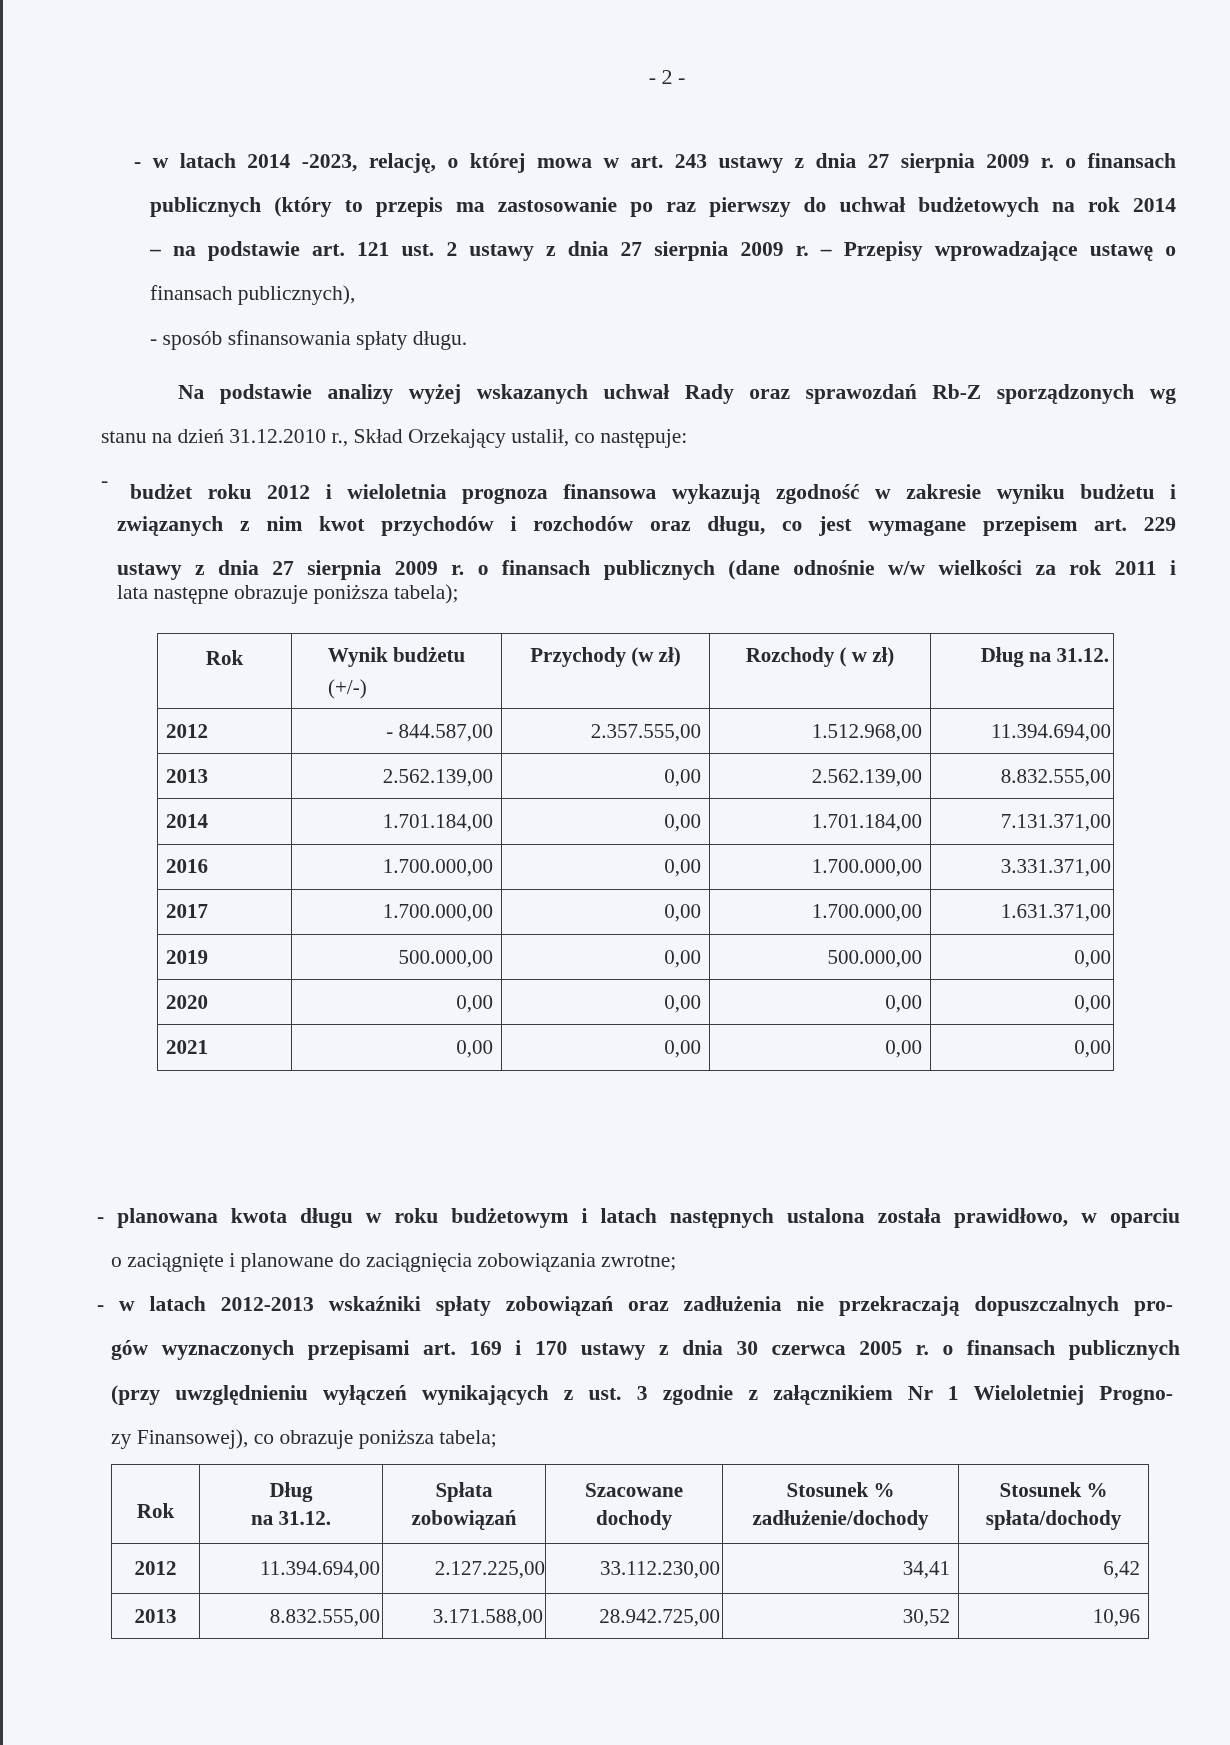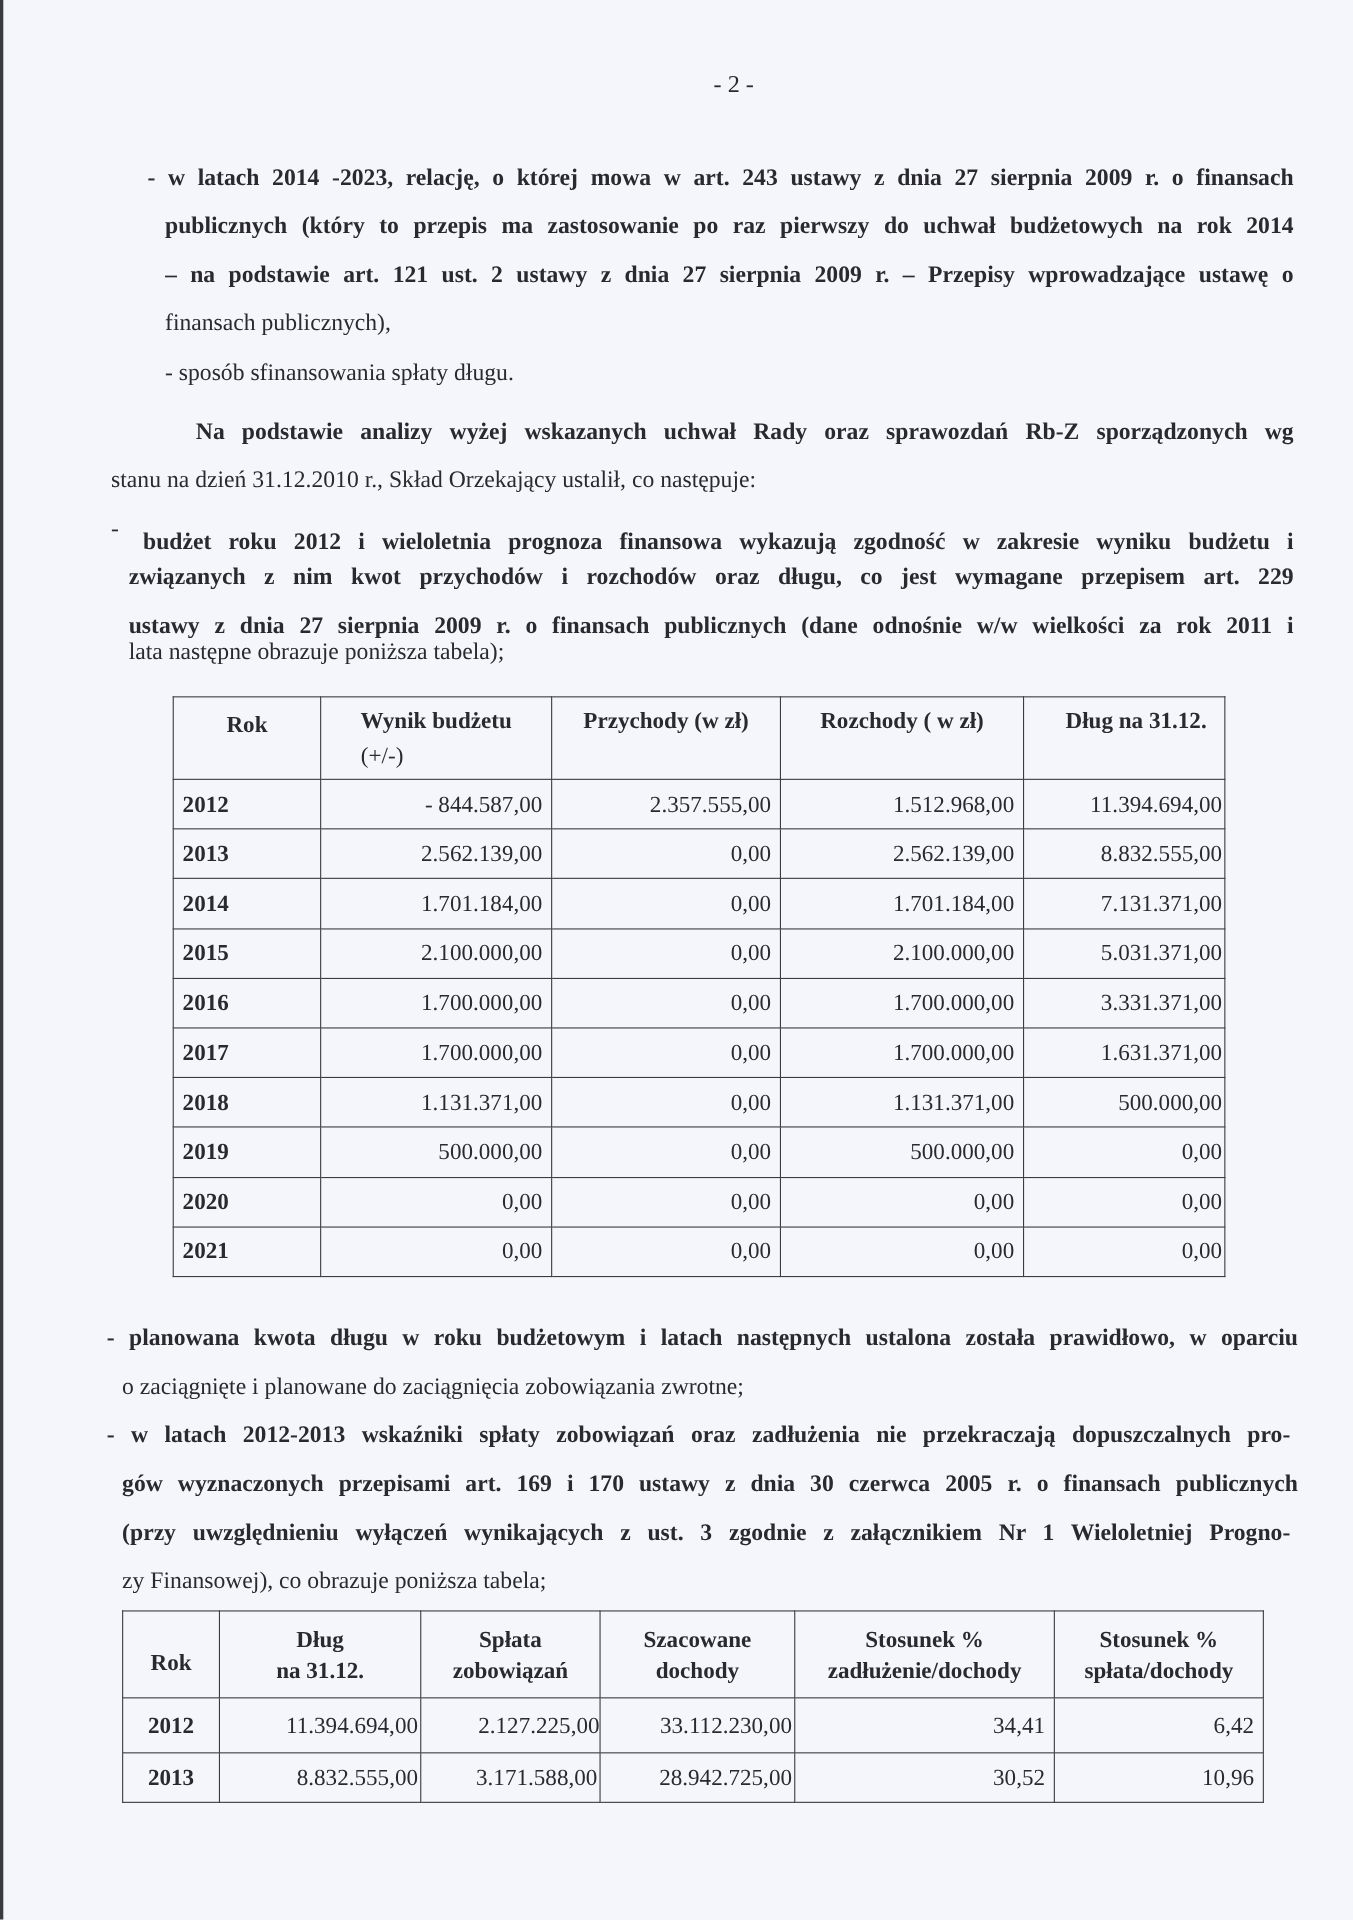--- a/index.html
+++ b/index.html
@@ -115,21 +115,21 @@
   </colgroup>
   <tbody>
       <tr class="head">
     <th class="rok-h">Rok</th>
     <th>
       <div style="line-height:30px; text-align:center;">Wynik budżetu</div>
       <div style="line-height:34px; text-align:left; padding-left:28px; font-weight:normal;">(+/-)</div>
     </th>
     <th style="line-height:30px;">Przychody (w zł)</th>
     <th style="line-height:30px;">Rozchody ( w zł)</th>
-    <th style="line-height:30px; text-align:right; padding-right:16px;">Dług na 31.12.</th>
+    <th style="line-height:30px; text-align:right; padding-right:4px;">Dług na 31.12.</th>
   </tr>
   </tbody>
     <tbody id="t1-body">
       <tr class="row">
         <td class="year">2012</td>
         <td class="num">- 844.587,00</td>
         <td class="num">2.357.555,00</td>
         <td class="num">1.512.968,00</td>
         <td class="num" style="padding-right: 2px;">11.394.694,00</td>
       </tr>
@@ -141,46 +141,32 @@
         <td class="num" style="padding-right: 2px;">8.832.555,00</td>
       </tr>
       <tr class="row">
         <td class="year">2014</td>
         <td class="num">1.701.184,00</td>
         <td class="num">0,00</td>
         <td class="num">1.701.184,00</td>
         <td class="num" style="padding-right: 2px;">7.131.371,00</td>
       </tr>
       <tr class="row">
-        <td class="year">2015</td>
-        <td class="num">2.100.000,00</td>
-        <td class="num">0,00</td>
-        <td class="num">2.100.000,00</td>
-        <td class="num" style="padding-right: 2px;">5.031.371,00</td>
-      </tr>
-      <tr class="row">
         <td class="year">2016</td>
         <td class="num">1.700.000,00</td>
         <td class="num">0,00</td>
         <td class="num">1.700.000,00</td>
         <td class="num" style="padding-right: 2px; margin-top: 34px;">3.331.371,00</td>
       </tr>
       <tr class="row">
         <td class="year">2017</td>
         <td class="num">1.700.000,00</td>
         <td class="num">0,00</td>
         <td class="num">1.700.000,00</td>
         <td class="num" style="padding-right: 2px;">1.631.371,00</td>
-      </tr>
-      <tr class="row">
-        <td class="year">2018</td>
-        <td class="num">1.131.371,00</td>
-        <td class="num">0,00</td>
-        <td class="num">1.131.371,00</td>
-        <td class="num" style="padding-right: 2px;">500.000,00</td>
       </tr>
       <tr class="row">
         <td class="year">2019</td>
         <td class="num">500.000,00</td>
         <td class="num">0,00</td>
         <td class="num">500.000,00</td>
         <td class="num" style="padding-right: 2px;">0,00</td>
       </tr>
       <tr class="row">
         <td class="year">2020</td>

